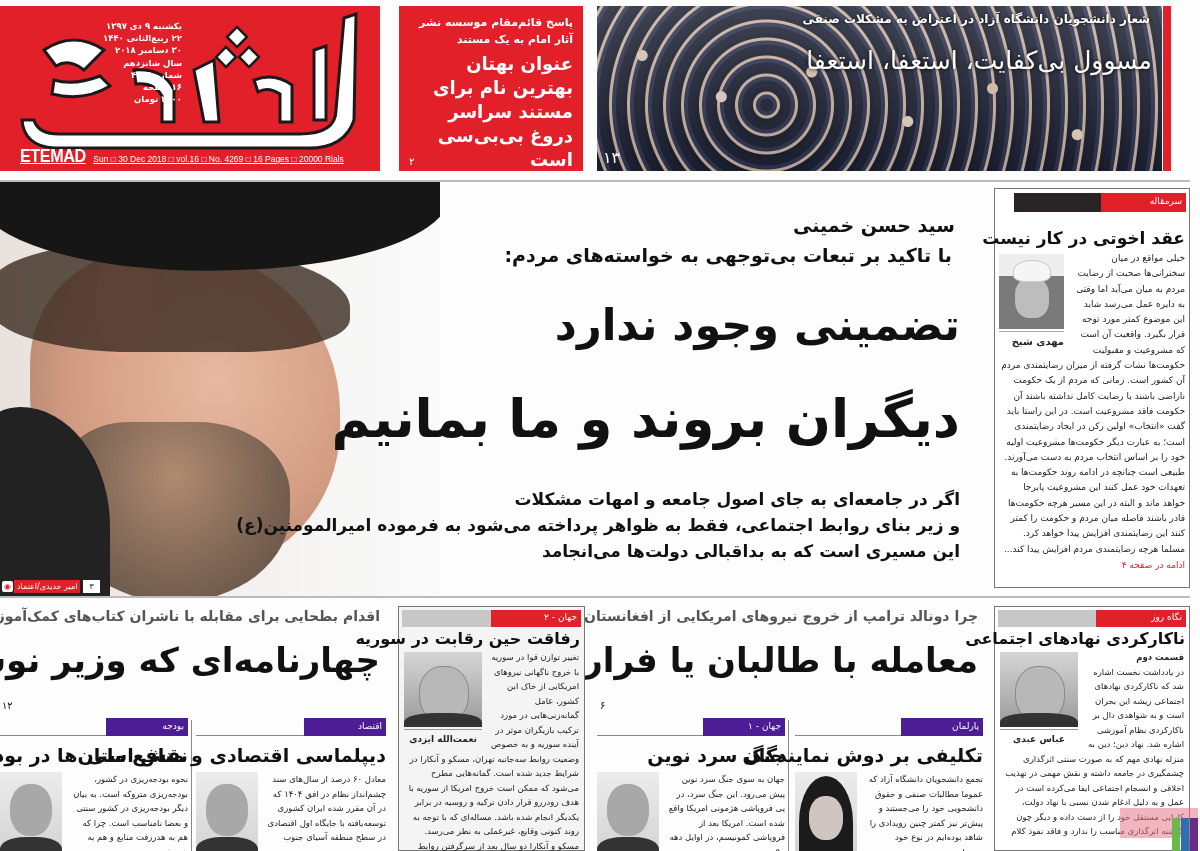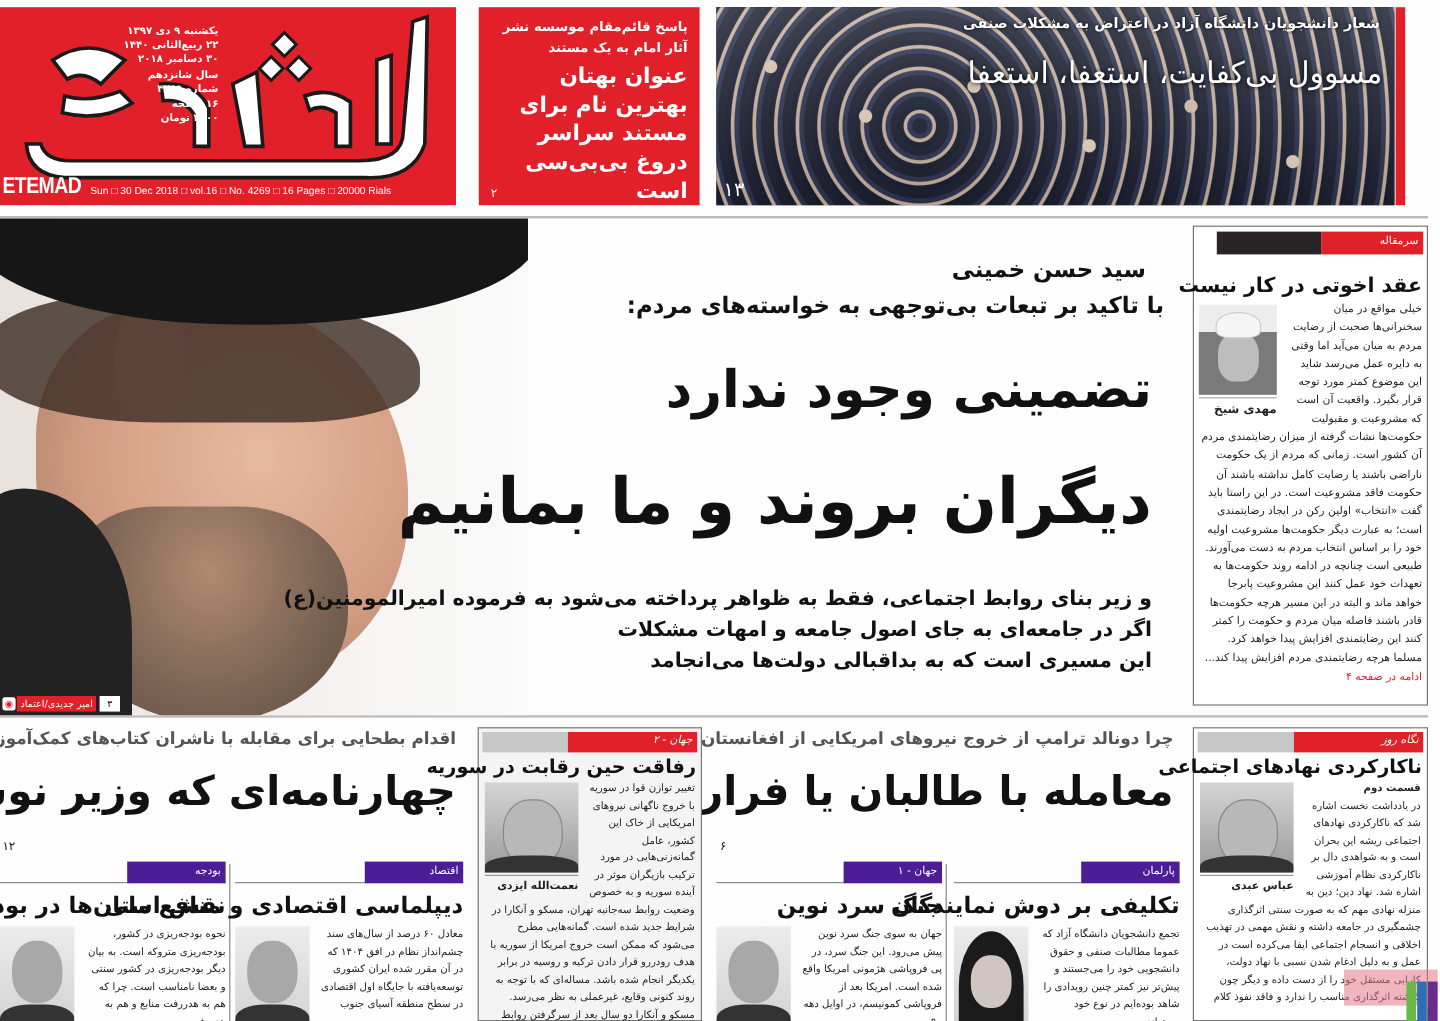--- a/index.html
+++ b/index.html
@@ -5,21 +5,21 @@
   * { box-sizing: border-box; margin: 0; padding: 0; }
   html, body { width: 1200px; height: 851px; overflow: hidden; background: #fdfdfd; }
   body { font-family: "DejaVu Sans", sans-serif; position: relative; direction: ltr; color: #111; }
   .rtl { direction: rtl; text-align: right; }
 
   
   .masthead { position: absolute; left: 0; top: 6px; width: 380px; height: 165px; background: #e2202a; }
   .logo-glyph { position: absolute; left: 14px; top: 4px; width: 345px; height: 140px; }
   .issue-info { position: absolute; left: 112px; top: 14px; width: 70px; color: #fff; font-size: 8.5px; line-height: 12.2px; font-weight: bold; }
   .issue-info div { white-space: nowrap; }
-  .en-bar { position: absolute; left: 0; bottom: 4px; width: 380px; height: 22px; display: flex; align-items: flex-end; padding-left: 2px; color: #fff; }
+  .en-bar { position: absolute; left: 0; bottom: 4px; width: 380px; height: 22px; display: flex; align-items: flex-end; padding-left: 20px; color: #fff; text-decoration: underline; }
   .en-logo { font-family: "Liberation Sans", sans-serif; font-size: 19px; font-weight: bold; letter-spacing: -0.5px; transform: scaleX(0.85); transform-origin: left; margin-right: -10px; }
   .en-meta { font-family: "Liberation Sans", sans-serif; font-size: 8.5px; margin-left: 6px; margin-bottom: 3px; white-space: nowrap; }
 
   
   .teaser { position: absolute; left: 399px; top: 6px; width: 184px; height: 165px; background: #e2202a; color: #fff; padding: 8px 10px 0 8px; }
   .teaser-kicker { font-size: 11px; font-weight: bold; line-height: 17px; }
   .teaser-title { font-size: 18px; font-weight: bold; line-height: 24px; margin-top: 4px; letter-spacing: -0.5px; }
   .teaser-page { position: absolute; left: 10px; bottom: 4px; font-size: 10px; }
 
   
@@ -48,21 +48,21 @@
   .portrait .face { position: absolute; left: 30px; top: 70px; width: 310px; height: 320px; background: radial-gradient(ellipse at 60% 40%, #e6b9a0 0%, #d39c82 55%, #a57e68 90%); border-radius: 35% 50% 45% 55%; }
   .portrait .beard { position: absolute; left: 60px; top: 240px; width: 230px; height: 180px; background: radial-gradient(ellipse at 50% 30%, #b08a70 0%, #7a6353 60%, #5e4c40 100%); border-radius: 30% 40% 50% 50%; }
   .portrait .ear { position: absolute; left: 95px; top: 65px; width: 60px; height: 110px; background: #e2a690; border-radius: 50%; }
   .portrait .robe { position: absolute; left: -40px; top: 225px; width: 150px; height: 200px; background: #222; border-radius: 40% 60% 0 0; }
   .photo-credit { position: absolute; left: 2px; top: 580px; height: 13px; display: flex; align-items: center; font-size: 8px; }
   .photo-credit .cam { width: 11px; height: 11px; background: #fff; border-radius: 2px; color: #e2202a; font-size: 8px; display: flex; align-items: center; justify-content: center; margin-right: 1px; }
   .photo-credit .name { background: #e2202a; color: #fff; padding: 0 3px; height: 13px; line-height: 13px; }
   .photo-credit .num { background: #fff; color: #111; padding: 0 6px; height: 13px; line-height: 13px; margin-left: 3px; }
 
   .lead-kicker1 { position: absolute; right: 245px; top: 214px; font-size: 19px; font-weight: bold; }
-  .lead-kicker2 { position: absolute; right: 230px; top: 244px; font-size: 19px; font-weight: bold; white-space: nowrap; }
+  .lead-kicker2 { position: absolute; right: 248px; top: 244px; font-size: 19px; font-weight: bold; white-space: nowrap; }
   .lead-title1 { position: absolute; right: 240px; top: 300px; font-size: 43px; font-weight: bold; letter-spacing: -2px; white-space: nowrap; }
   .lead-title2 { position: absolute; right: 240px; top: 388px; font-size: 53px; font-weight: bold; letter-spacing: -2px; white-space: nowrap; }
   .lead-quote { position: absolute; right: 240px; top: 486px; width: 560px; font-size: 17px; font-weight: bold; line-height: 26px; }
   .lead-quote div { white-space: nowrap; }
 
   
   .editorial { position: absolute; left: 994px; top: 188px; width: 196px; height: 400px; border: 1px solid #777; background: #fff; padding: 0 4px; }
   .ed-label-bar { display: flex; height: 19px; margin: 4px -1px 16px; padding-left: 16px; }
   .ed-label-bar .dark { flex: 1; background: #2a2426; }
   .ed-label-bar .red { width: 85px; background: #e2202a; color: #fff; font-size: 9px; padding: 3px 4px; text-align: right; }
@@ -76,27 +76,27 @@
 
   
   .story-kicker { position: absolute; font-size: 14px; color: #555; font-weight: bold; white-space: nowrap; }
   .story-title { position: absolute; font-size: 34px; font-weight: bold; white-space: nowrap; letter-spacing: -1.5px; }
   .story-page { position: absolute; font-size: 10px; }
 
   
   .col-box { position: absolute; border: 1px solid #777; background: #f4f4f4; }
   .col-label-bar { display: flex; height: 17px; margin: 3px 3px 0; }
   .col-label-bar .gray { flex: 1; background: #c7c7c7; }
-  .col-label-bar .red { width: 108px; background: #e2202a; color: #fff; font-size: 9px; padding: 2px 4px; text-align: right; font-style: italic; }
+  .col-label-bar .red { width: 90px; background: #e2202a; color: #fff; font-size: 9px; padding: 2px 4px; text-align: right; }
   .col-title { font-size: 16px; font-weight: bold; padding: 2px 4px; white-space: nowrap; letter-spacing: -0.5px; }
   .col-body { font-size: 8.5px; line-height: 14.5px; color: #222; padding: 0 5px; }
   .col-photo { float: left; width: 78px; height: 75px; margin: 2px 6px 0 0; position: relative; overflow: hidden; background: linear-gradient(180deg, #d5d5d5, #9a9a9a); }
   .col-photo .face { position: absolute; left: 15px; top: 14px; width: 50px; height: 56px; border-radius: 45%; background: #b8b8b8; border: 1px solid #888; }
   .col-photo .suit { position: absolute; left: 0; bottom: -8px; width: 78px; height: 22px; background: #333; border-radius: 40% 40% 0 0; }
-  .col-author { clear: left; float: left; width: 78px; font-size: 9px; font-weight: bold; margin: 2px 6px 0 0; text-align: right; border-top: 1px solid #999; padding-top: 2px; }
+  .col-author { clear: left; float: left; width: 78px; font-size: 9px; font-weight: bold; margin: 2px 6px 0 0; text-align: center; border-top: 1px solid #999; padding-top: 2px; }
 
   
   .small-col { position: absolute; top: 718px; }
   .small-label-bar { height: 18px; border-bottom: 1px solid #888; position: relative; }
   .small-label-bar .red { position: absolute; right: 0; top: 0; height: 18px; width: 82px; background: #4c1d95; color: #fff; font-size: 9px; padding: 3px 4px; text-align: right; }
   .small-title { font-size: 19px; font-weight: bold; margin-top: 8px; white-space: nowrap; letter-spacing: -0.5px; }
   .small-body { font-size: 8.5px; line-height: 14.6px; color: #222; margin-top: 6px; }
   .small-photo { float: left; width: 62px; height: 95px; margin-right: 8px; position: relative; overflow: hidden; background: linear-gradient(180deg, #ececec, #cfcfcf); }
   .small-photo .face { position: absolute; left: 10px; top: 12px; width: 42px; height: 52px; border-radius: 45%; background: #a8a8a8; }
   .small-photo .suit { position: absolute; left: 0; bottom: 0; width: 62px; height: 30px; background: #333; border-radius: 40% 40% 0 0; }
@@ -172,22 +172,22 @@
   <span class="cam">◉</span>
   <span class="name rtl">امیر جدیدی/اعتماد</span>
   <span class="num">۳</span>
 </div>
 
 <div class="lead-kicker1 rtl">سید حسن خمینی</div>
 <div class="lead-kicker2 rtl">با تاکید بر تبعات بی‌توجهی به خواسته‌های مردم:</div>
 <div class="lead-title1 rtl">تضمینی وجود ندارد</div>
 <div class="lead-title2 rtl">دیگران بروند و ما بمانیم</div>
 <div class="lead-quote rtl">
+  <div>اگر در جامعه‌ای به جای اصول جامعه و امهات مشکلات</div>
   <div>و زیر بنای روابط اجتماعی، فقط به ظواهر پرداخته می‌شود به فرموده امیرالمومنین(ع)</div>
-  <div>اگر در جامعه‌ای به جای اصول جامعه و امهات مشکلات</div>
   <div>این مسیری است که به بداقبالی دولت‌ها می‌انجامد</div>
 </div>
 
 <div class="editorial rtl">
   <div class="ed-label-bar">
     <div class="red">سرمقاله</div>
     <div class="dark"></div>
   </div>
   <div class="ed-title">عقد اخوتی در کار نیست</div>
   <div class="ed-body">

